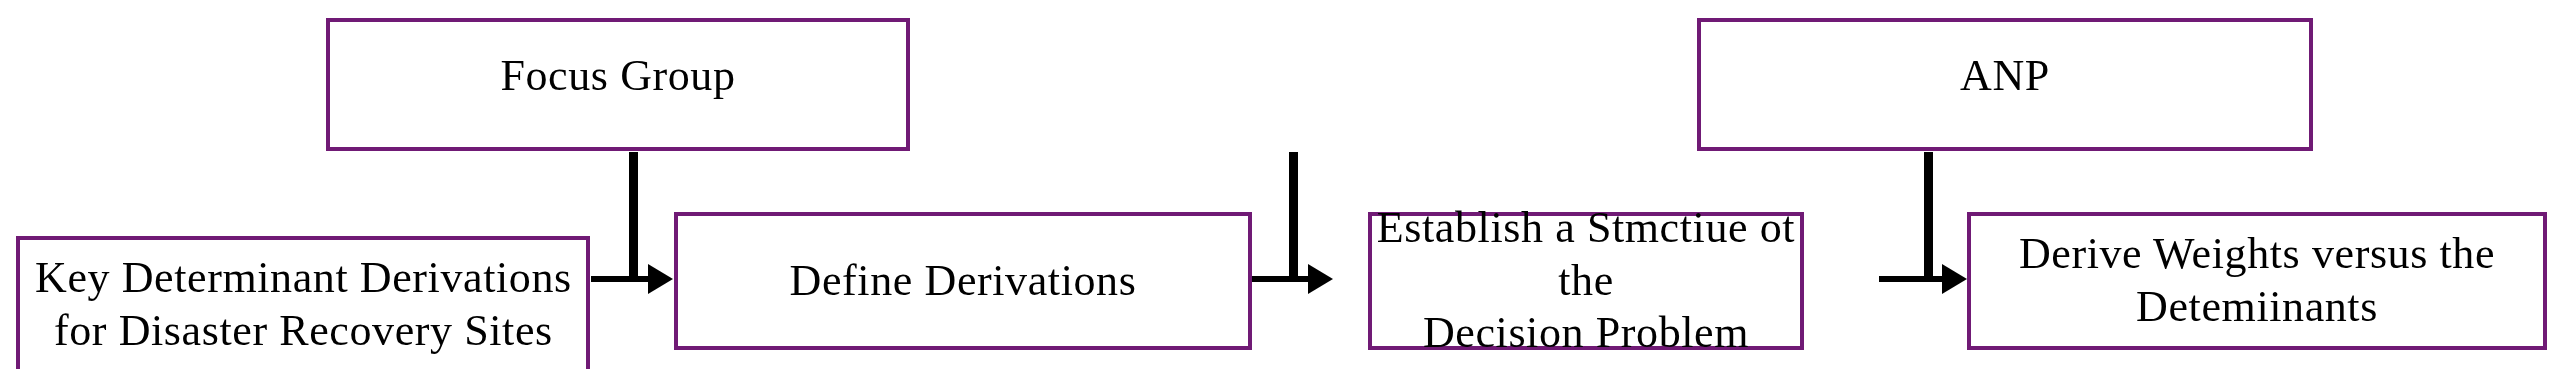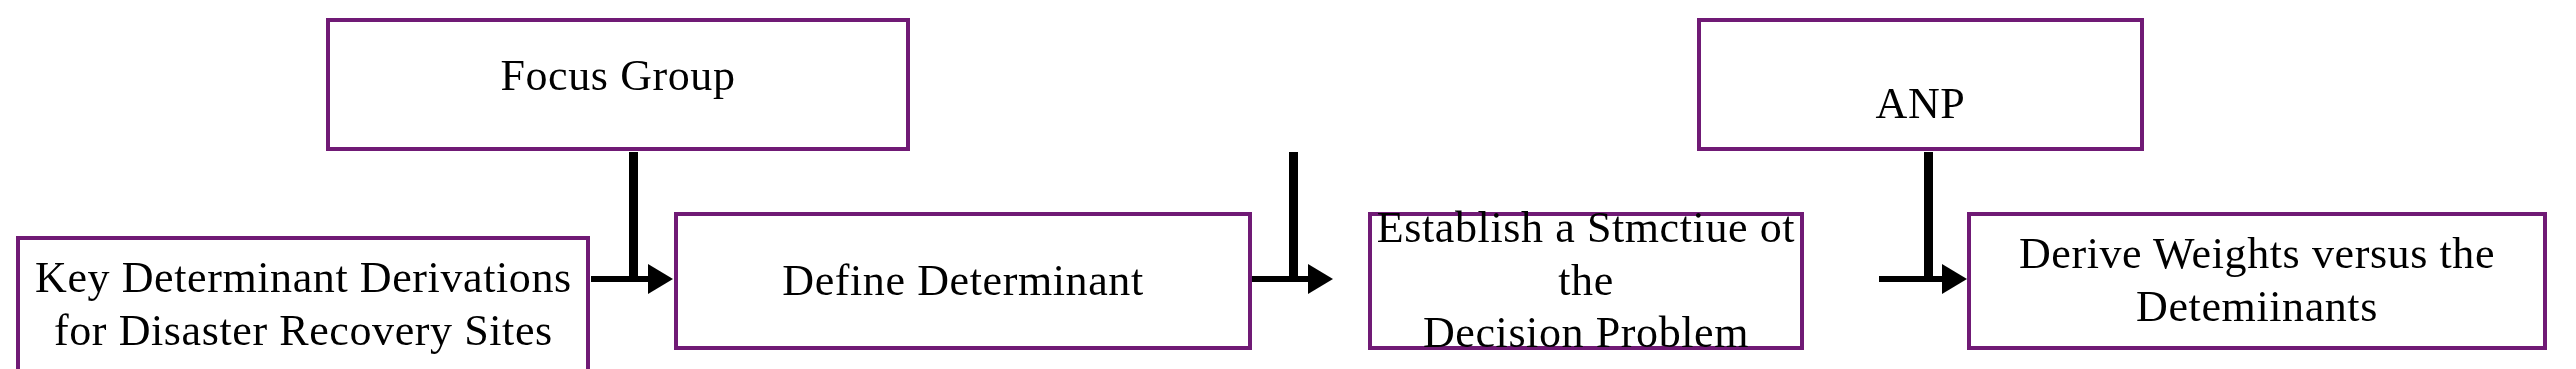--- a/index.html
+++ b/index.html
@@ -28,21 +28,21 @@
     font-size: 44px;
     line-height: 1.2;
     letter-spacing: 0.6px;
     white-space: pre-line;
   }
   .row-top    { top: 18px;  height: 133px; padding-bottom: 16px; }
   .row-bottom { top: 212px; height: 138px; }
 
   .pos-fg  { left: 326px;  width: 584px; }
   .pos-dem { left: 1012px; width: 589px; }
-  .pos-anp { left: 1697px; width: 447px; align-items: flex-end; }
+  .pos-anp { left: 1697px; width: 616px; }
 
   .pos-b1  { left: 16.4px;   width: 574px; margin-top: 24px; }
   .pos-b2  { left: 674px; width: 578px; }
   .pos-b3  { left: 1368px; width: 436px; }
   .pos-b4  { left: 1967px; width: 580px; }
 
   .vline {
     position: absolute;
     top: 152px;
     height: 130px;
@@ -88,21 +88,21 @@
   </div>
   <div class="box row-top pos-anp">
     <span class="lbl">ANP</span>
   </div>
 
   <div class="box row-bottom pos-b1">
     <span class="lbl">Key Determinant Derivations
 for Disaster Recovery Sites</span>
   </div>
   <div class="box row-bottom pos-b2">
-    <span class="lbl">Define Determinant</span>
+    <span class="lbl">Define Derivations</span>
   </div>
   <div class="box row-bottom pos-b3">
     <span class="lbl">Establish a Stmctiue ot the
 Decision Problem</span>
   </div>
   <div class="box row-bottom pos-b4">
     <span class="lbl">Derive Weights versus the
 Detemiinants</span>
   </div>
 

